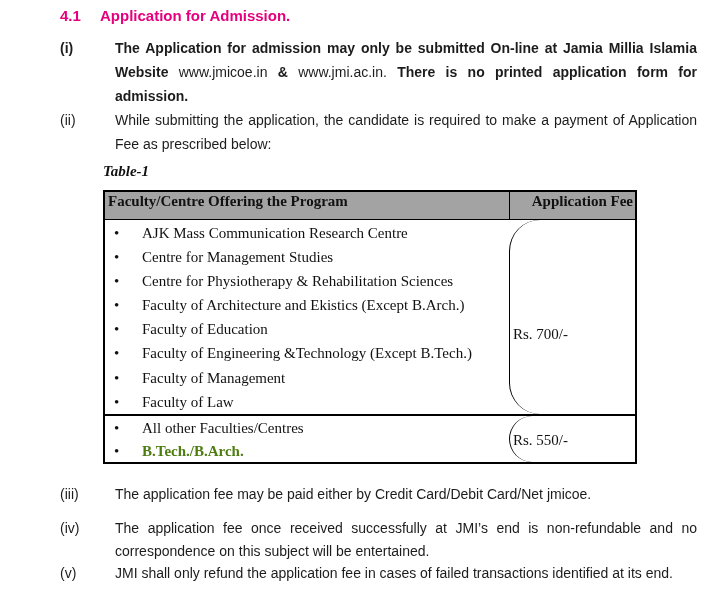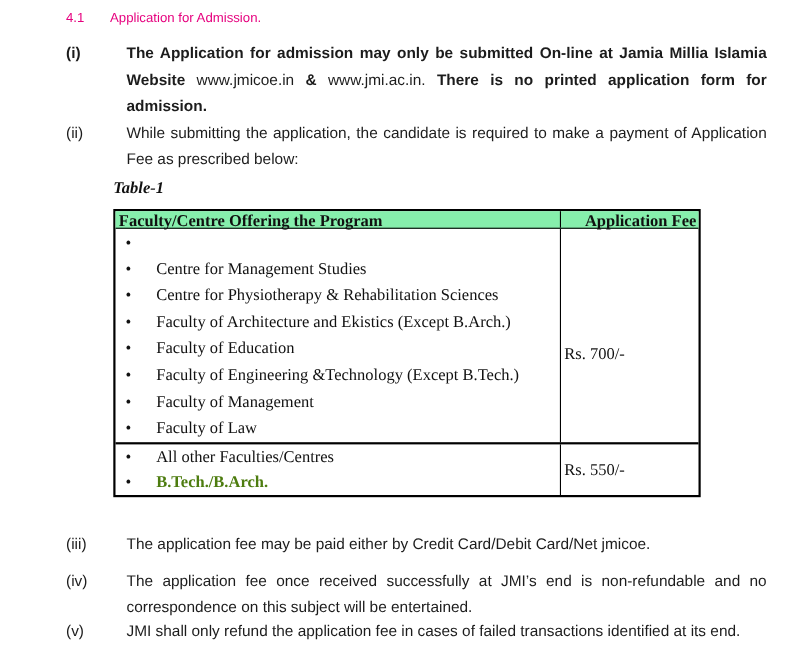--- a/index.html
+++ b/index.html
@@ -1,44 +1,44 @@
 <!DOCTYPE html>
 <html><head>
 <meta charset="utf-8">
 <style>
   * { margin:0; padding:0; box-sizing:border-box; }
   html,body { background:#ffffff; }
   #page {
     position:relative; width:727px; height:604px; background:#ffffff;
     font-family:"Liberation Sans", sans-serif; color:#1c1c1c; overflow:hidden;
   }
-  .heading { position:absolute; top:6px; left:60px; display:flex; color:#e6007e; font-weight:normal; font-size:12px; line-height:20px; }
+  .heading { position:absolute; top:6px; left:60px; display:flex; color:#e6007e; font-weight:bold; font-size:15px; line-height:20px; }
   .heading .num { width:40px; flex:none; }
 
   .para { position:absolute; left:60px; width:637px; display:flex; font-size:14px; }
   .top-para { line-height:24px; }
   .bot-para { line-height:23px; }
   .plabel { width:55px; flex:none; }
   .ptext { width:582px; text-align:justify; }
   .bold { font-weight:bold; }
   .rg { font-weight:normal; }
 
   .caption { position:absolute; top:163px; left:103px; width:534px; text-align:left;
     font-family:"Liberation Serif", serif; font-style:italic; font-weight:bold; font-size:15px; color:#111; }
 
   .table { position:absolute; top:190px; left:103px; width:534px; border:2px solid #000;
     font-family:"Liberation Serif", serif; font-size:15px; color:#111; }
-  .trh { display:flex; height:16px; background:#86efac; border-bottom:1px solid #000; font-weight:bold; }
+  .trh { display:flex; height:28px; background:#a3a3a3; border-bottom:1px solid #000; font-weight:bold; }
   .th-left { width:404px; padding:1px 2px 0 3px; }
   .th-right { flex:1; border-left:1px solid #000; padding:1px 2px 0 3px;text-align:right; }
   .trow { display:flex; }
   .row1 { height:194px; }
   .row2 { height:48px; border-top:2px solid #000; }
   .td-left { width:404px; padding-top:1px; }
-  .td-fee { flex:1; border-left:1px solid #000; display:flex; padding-left:3px; }
+  .td-fee { flex:1; border-left:1px solid #000; display:flex; padding-left:3px;border-radius:31px; }
   .fee1 { align-items:center; padding-top:34px; }
   .fee2 { align-items:flex-end; padding-bottom:13px; }
   .li { display:flex; line-height:24.1px; }
   .row2 .li { line-height:23px; }
   .bullet { width:37px; padding-left:9px; flex:none; }
   .red { color:#4d7c0f; font-weight:bold; }
 </style>
 </head>
 <body>
 
@@ -64,20 +64,21 @@
   <div class="table">
     <div class="trh">
       <div class="th-left">Faculty/Centre Offering the Program</div>
       <div class="th-right">Application Fee</div>
     </div>
 
     <div class="trow row1">
       <div class="td-left">
         <div class="li">
             <span class="bullet">•</span>
+            <span>AJK Mass Communication Research Centre</span>
           </div>
         <div class="li">
             <span class="bullet">•</span>
             <span>Centre for Management Studies</span>
           </div>
         <div class="li">
             <span class="bullet">•</span>
             <span>Centre for Physiotherapy &amp; Rehabilitation Sciences</span>
           </div>
         <div class="li">

